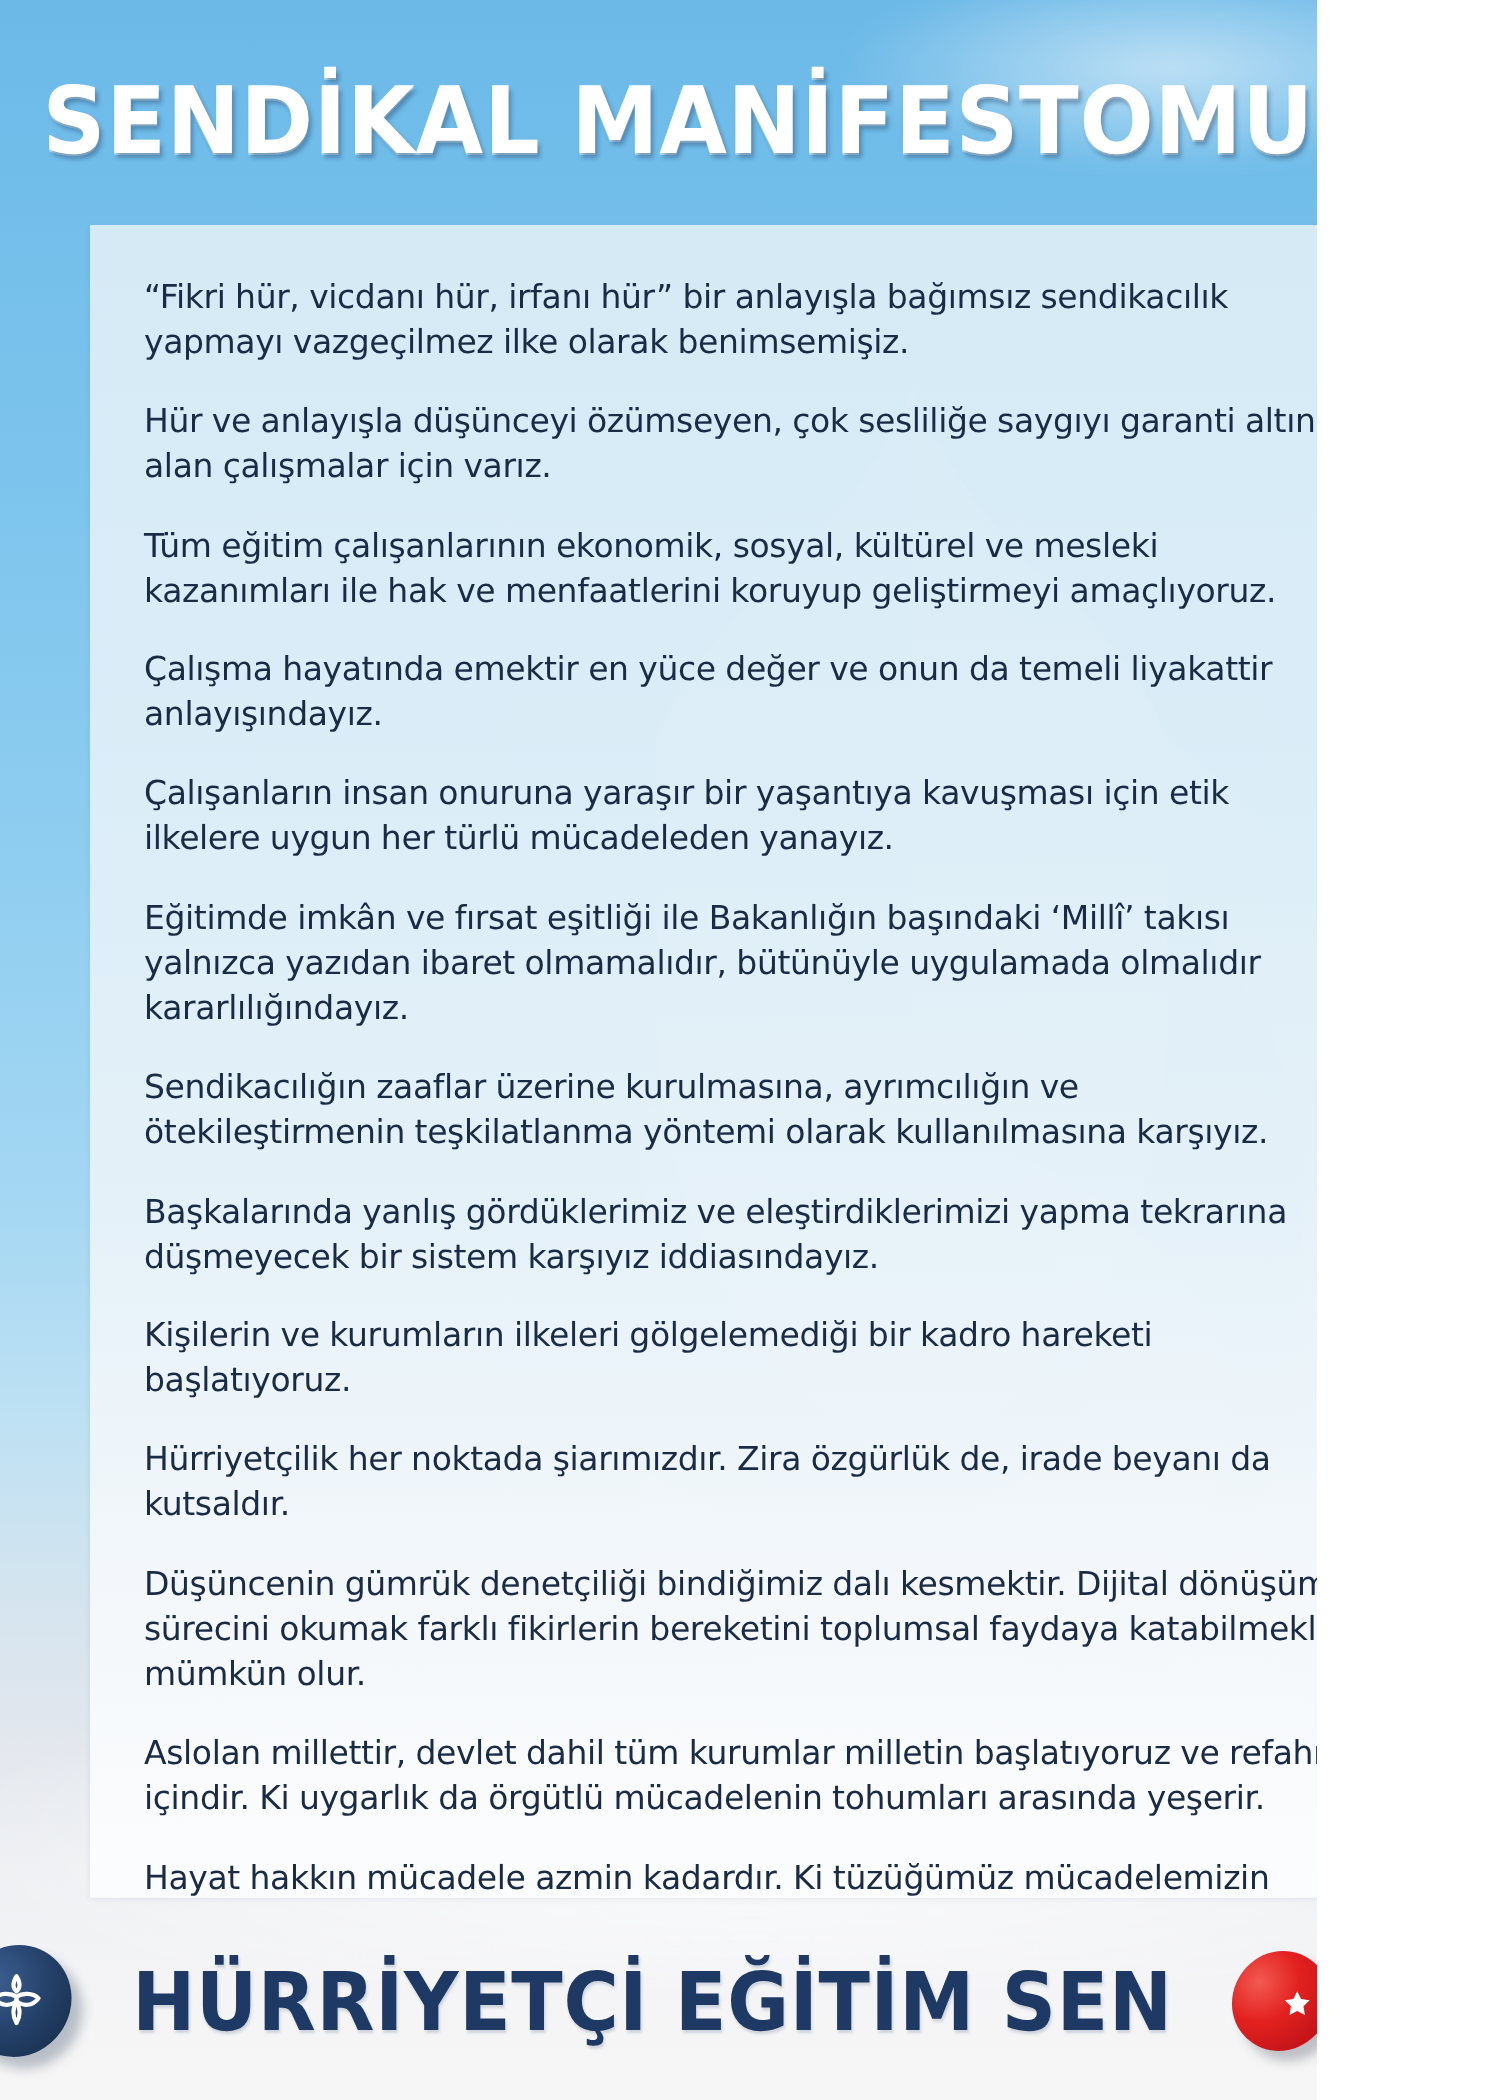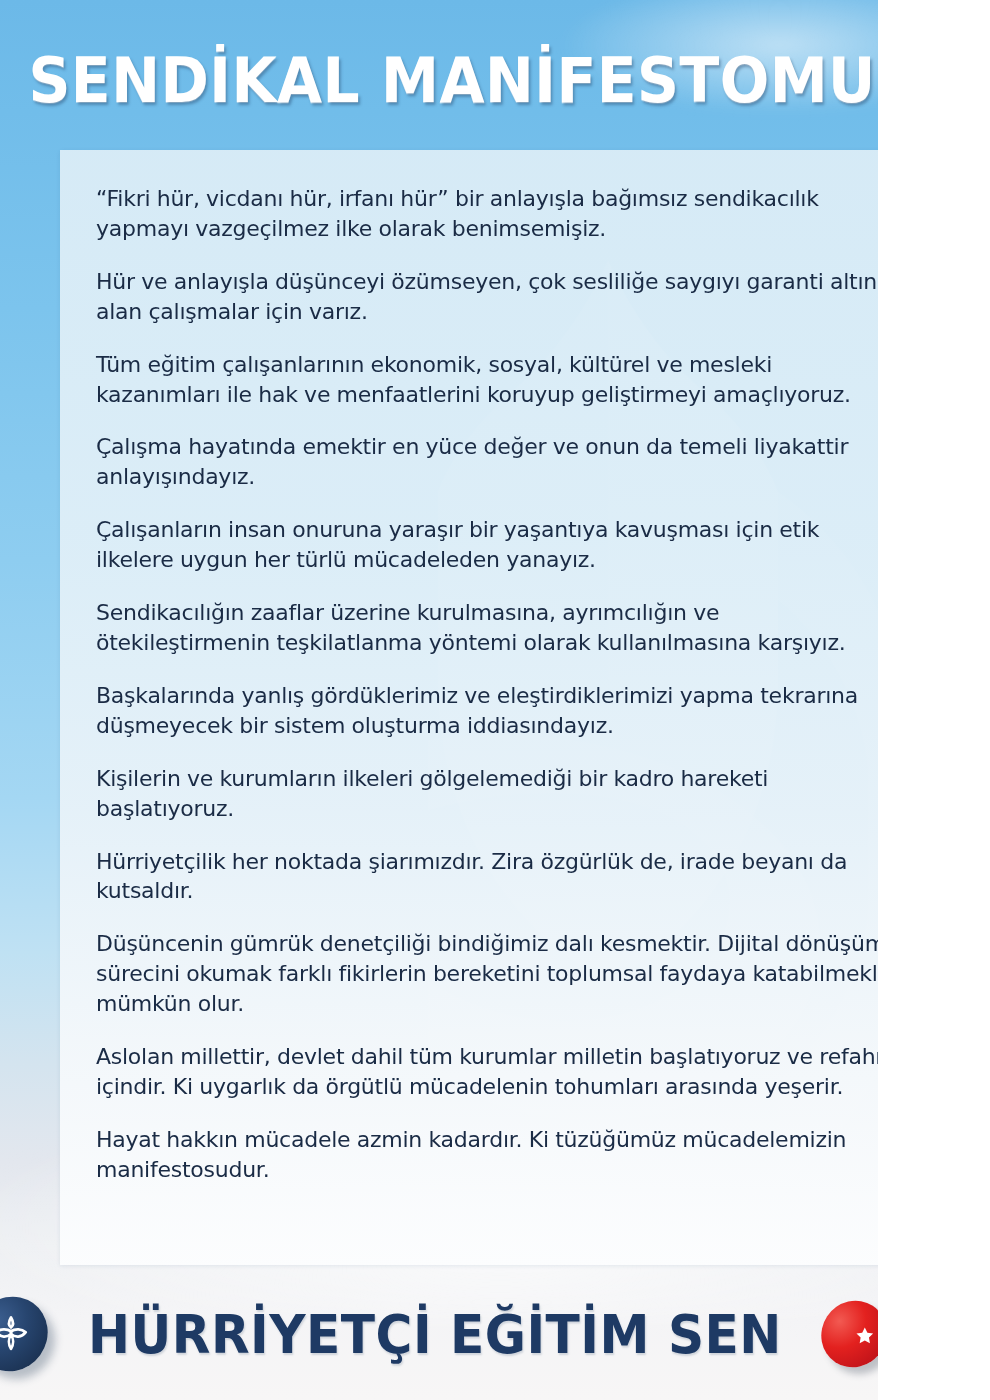--- a/index.html
+++ b/index.html
@@ -215,22 +215,23 @@
     <span class="title">SENDİKAL MANİFESTOMUZ</span>
   </div>
 
   <div class="card">
     <div class="card-inner">
       <p class="para"> “Fikri hür, vicdanı hür, irfanı hür” bir anlayışla bağımsız sendikacılık yapmayı vazgeçilmez ilke olarak benimsemişiz.</p>
       <p class="para">Hür ve anlayışla düşünceyi özümseyen, çok sesliliğe saygıyı garanti altına alan çalışmalar için varız.</p>
       <p class="para">Tüm eğitim çalışanlarının ekonomik, sosyal, kültürel ve mesleki kazanımları ile hak ve menfaatlerini koruyup geliştirmeyi amaçlıyoruz.</p>
       <p class="para">Çalışma hayatında emektir en yüce değer ve onun da temeli liyakattir anlayışındayız.</p>
       <p class="para">Çalışanların insan onuruna yaraşır bir yaşantıya kavuşması için etik ilkelere uygun her türlü mücadeleden yanayız.</p>
+      <p class="para">Eğitimde imkân ve fırsat eşitliği ile Bakanlığın başındaki ‘Millî’ takısı yalnızca yazıdan ibaret olmamalıdır, bütünüyle uygulamada olmalıdır kararlılığındayız.</p>
       <p class="para">Sendikacılığın zaaflar üzerine kurulmasına, ayrımcılığın ve ötekileştirmenin teşkilatlanma yöntemi olarak kullanılmasına karşıyız.</p>
-      <p class="para">Başkalarında yanlış gördüklerimiz ve eleştirdiklerimizi yapma tekrarına düşmeyecek bir sistem oluşturma iddiasındayız.</p>
+      <p class="para">Başkalarında yanlış gördüklerimiz ve eleştirdiklerimizi yapma tekrarına düşmeyecek bir sistem karşıyız iddiasındayız.</p>
       <p class="para">Kişilerin ve kurumların ilkeleri gölgelemediği bir kadro hareketi başlatıyoruz.</p>
       <p class="para">Hürriyetçilik her noktada şiarımızdır. Zira özgürlük de, irade beyanı da kutsaldır.</p>
       <p class="para">Düşüncenin gümrük denetçiliği bindiğimiz dalı kesmektir. Dijital dönüşüm sürecini okumak farklı fikirlerin bereketini toplumsal faydaya katabilmekle mümkün olur.</p>
       <p class="para">Aslolan millettir, devlet dahil tüm kurumlar milletin başlatıyoruz ve refahı içindir. Ki uygarlık da örgütlü mücadelenin tohumları arasında yeşerir.</p>
       <p class="para">Hayat hakkın mücadele azmin kadardır. Ki tüzüğümüz mücadelemizin manifestosudur.</p>
 
     </div>
   </div>
 
   <div class="footer">

